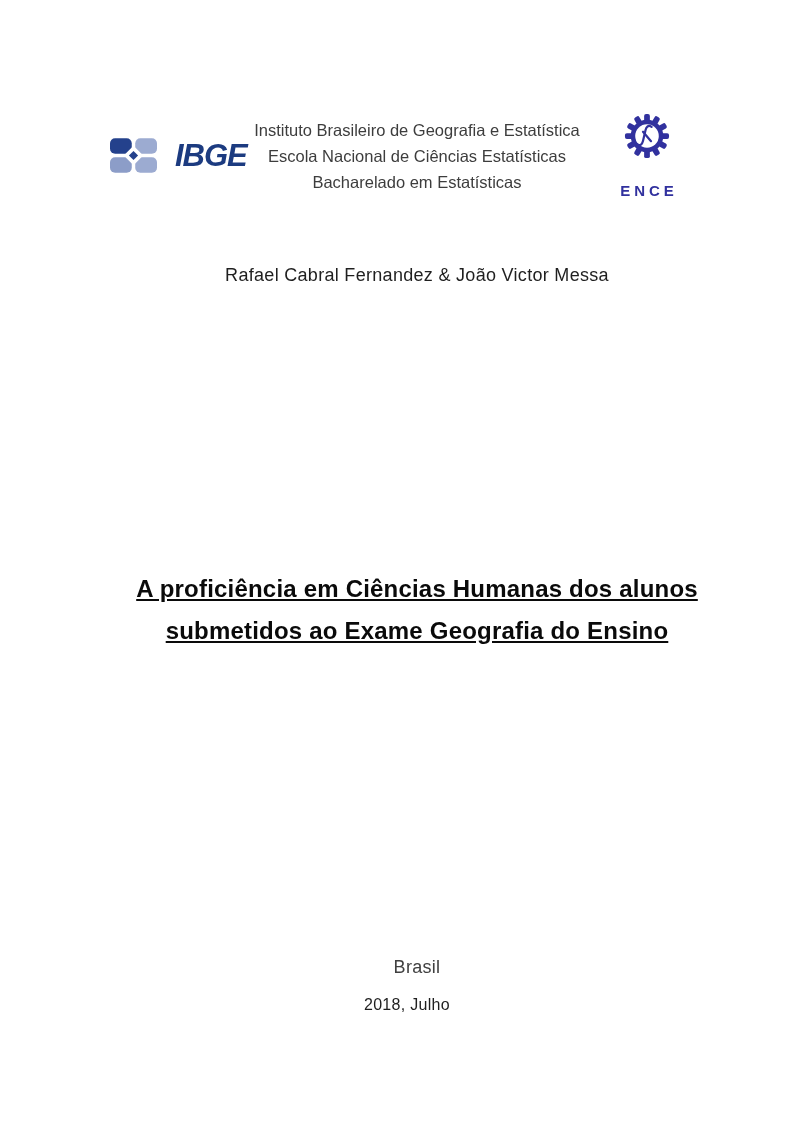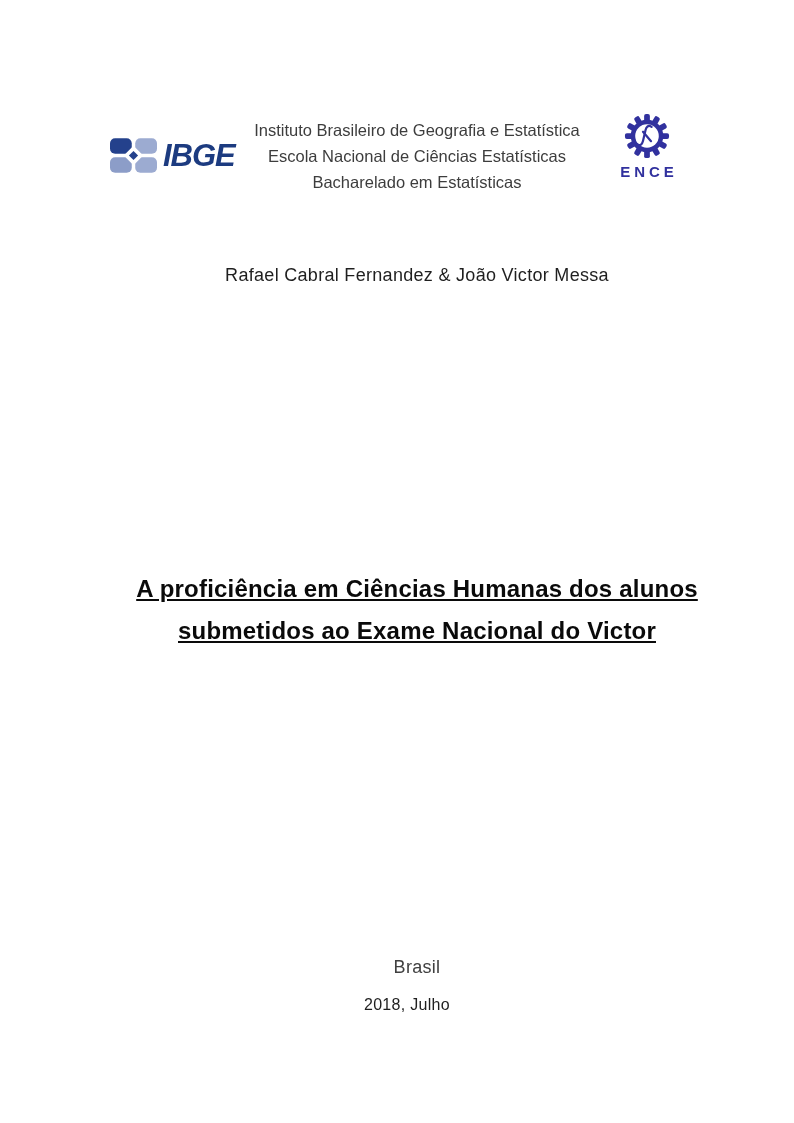--- a/index.html
+++ b/index.html
@@ -20,21 +20,21 @@
     background: #ffffff;
     overflow: hidden;
   }
   
   .ibge-logo {
     position: absolute;
     left: 110px;
     top: 138px;
     display: flex;
     align-items: center;
-    gap: 6px;
+    gap: 18px;
   }
   .ibge-wordmark {
     font-size: 31px;
     font-weight: bold;
     font-style: italic;
     color: #1c3b80;
     letter-spacing: -1px;
     line-height: 34px;
   }
   .institution {
@@ -48,21 +48,21 @@
     color: #3d3d3d;
   }
   .ence-logo {
     position: absolute;
     left: 616px;
     top: 113px;
     width: 62px;
     text-align: center;
   }
   .ence-wordmark {
-    margin-top: 0;
+    margin-top: 19px;
     font-size: 15px;
     font-weight: bold;
     color: #31319e;
     letter-spacing: 4px;
     text-indent: 4px;
   }
   
   .authors {
     position: absolute;
     left: 40px;
@@ -159,19 +159,19 @@
         </g>
       </svg>
     </span>
     <div class="ence-wordmark">ENCE</div>
   </div>
 
   <div class="authors">Rafael Cabral Fernandez &amp; João Victor Messa</div>
 
   <div class="doc-title">
     <div>A proficiência em Ciências Humanas dos alunos</div>
-    <div>submetidos ao Exame Nacional do Victor</div>
+    <div>submetidos ao Exame Geografia do Ensino</div>
   </div>
 
   <div class="footer-country">Brasil</div>
   <div class="footer-date">2018, Julho</div>
 
 </div>
 
 </body></html>

